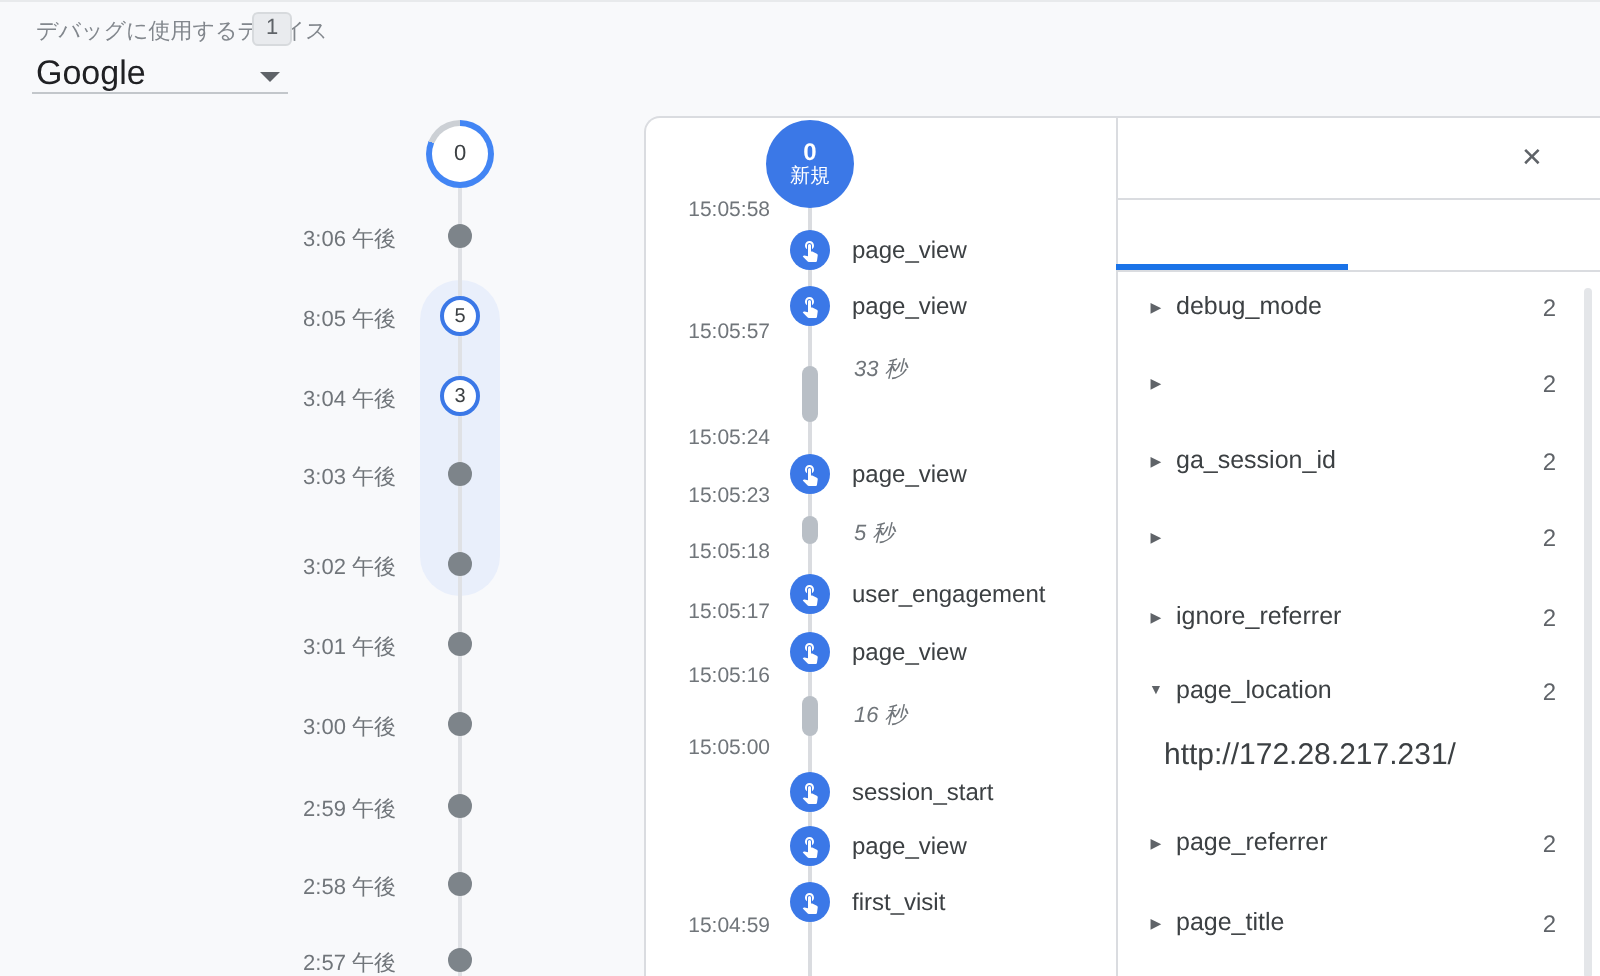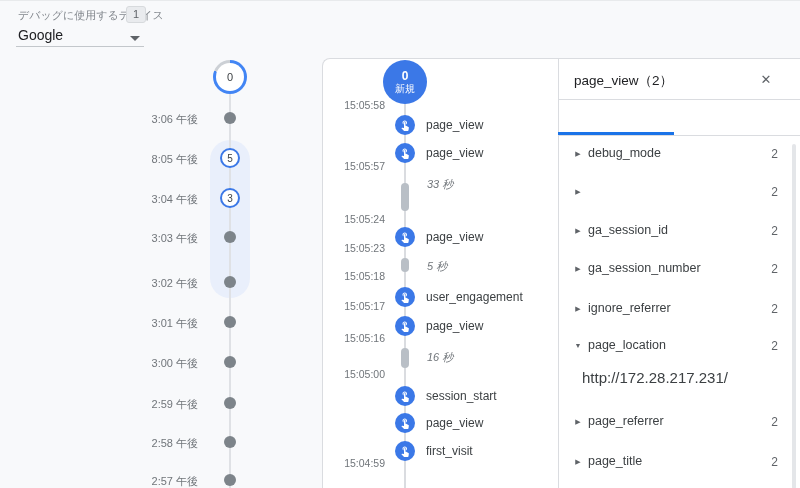--- a/index.html
+++ b/index.html
@@ -8,21 +8,21 @@
     background:#f8f9fb;
     font-family:"Liberation Sans","DejaVu Sans",sans-serif;
     color:#3c4043;
   }
   .topline{position:absolute;left:0;top:0;width:800px;height:1px;background:#e8eaec;}
 
   
   .dev-label{position:absolute;left:18px;top:8px;font-size:11px;color:#82878d;}
   .dev-badge{position:absolute;left:126px;top:6px;height:15px;line-height:15px;padding:0 6px;
     background:#e9ebee;border:1px solid #d7dadd;border-radius:3px;font-size:11px;color:#5f6368;}
-  .dev-value{position:absolute;left:18px;top:27px;font-size:14px;color:#202124;}
+  .dev-value{position:absolute;left:18px;top:27px;font-size:17px;color:#202124;}
   .dev-arrow{position:absolute;left:130px;top:36px;width:0;height:0;
     border-left:5px solid transparent;border-right:5px solid transparent;border-top:5px solid #5f6368;}
   .dev-underline{position:absolute;left:16px;top:46px;width:128px;height:1px;background:#c3c7cb;}
 
   
   .lt-pill{position:absolute;left:210px;top:140px;width:40px;height:158px;border-radius:20px;background:#e9effb;}
   .lt-line{position:absolute;left:229px;top:94px;width:2px;height:394px;background:#dfe1e5;}
   .lt-topcircle{position:absolute;left:213px;top:60px;width:34px;height:34px;border-radius:50%;
     background:conic-gradient(#4285f4 0deg 292deg,#ccd0d5 292deg 360deg);}
   .lt-topcircle-inner{position:absolute;left:3px;top:3px;right:3px;bottom:3px;border-radius:50%;background:#fff;
@@ -193,40 +193,38 @@
     <div class="event-label" style="top:357px">page_view</div>
 
     <div class="event-icon" style="top:382px">
       <svg width="12" height="12" viewBox="0 0 24 24" fill="#fff">
           <path d="M9 11.24V7.5a2.5 2.5 0 0 1 5 0v3.74c1.21-.81 2-2.18 2-3.74C16 5.01 13.99 3 11.5 3S7 5.01 7 7.5c0 1.56.79 2.93 2 3.74zm9.84 4.63l-4.54-2.26c-.17-.07-.35-.11-.54-.11H13v-6a1.5 1.5 0 0 0-3 0v10.74l-3.43-.72c-.08-.01-.15-.03-.24-.03-.31 0-.59.13-.79.33l-.79.8 4.94 4.94c.27.27.65.44 1.06.44h6.79c.75 0 1.33-.55 1.44-1.28l.75-5.27c.01-.07.02-.14.02-.2 0-.62-.38-1.16-.91-1.38z"></path>
         </svg>
     </div>
     <div class="event-label" style="top:385px">first_visit</div>
 
     <div class="panel-divider"></div>
-    <div class="panel-title">page_view（2）</div>
     <div class="panel-close">✕</div>
     <div class="panel-hborder"></div>
 
     <div class="tab-underline"></div>
     <div class="tabs-border"></div>
 
     <div class="param-caret" style="top:91px">▶</div>
     <div class="param-name" style="top:87px">debug_mode</div>
     <div class="param-count" style="top:88px">2</div>
 
     <div class="param-caret" style="top:129px">▶</div>
     <div class="param-count" style="top:126px">2</div>
 
     <div class="param-caret" style="top:168px">▶</div>
     <div class="param-name" style="top:164px">ga_session_id</div>
     <div class="param-count" style="top:165px">2</div>
 
     <div class="param-caret" style="top:206px">▶</div>
-    <div class="param-name" style="top:202px">ga_session_number</div>
     <div class="param-count" style="top:203px">2</div>
 
     <div class="param-caret" style="top:246px">▶</div>
     <div class="param-name" style="top:242px">ignore_referrer</div>
     <div class="param-count" style="top:243px">2</div>
 
     <div class="param-caret" style="top:283px">▼</div>
     <div class="param-name" style="top:279px">page_location</div>
     <div class="param-count" style="top:280px">2</div>
     <div class="param-value" style="top:310px">http://172.28.217.231/</div>

